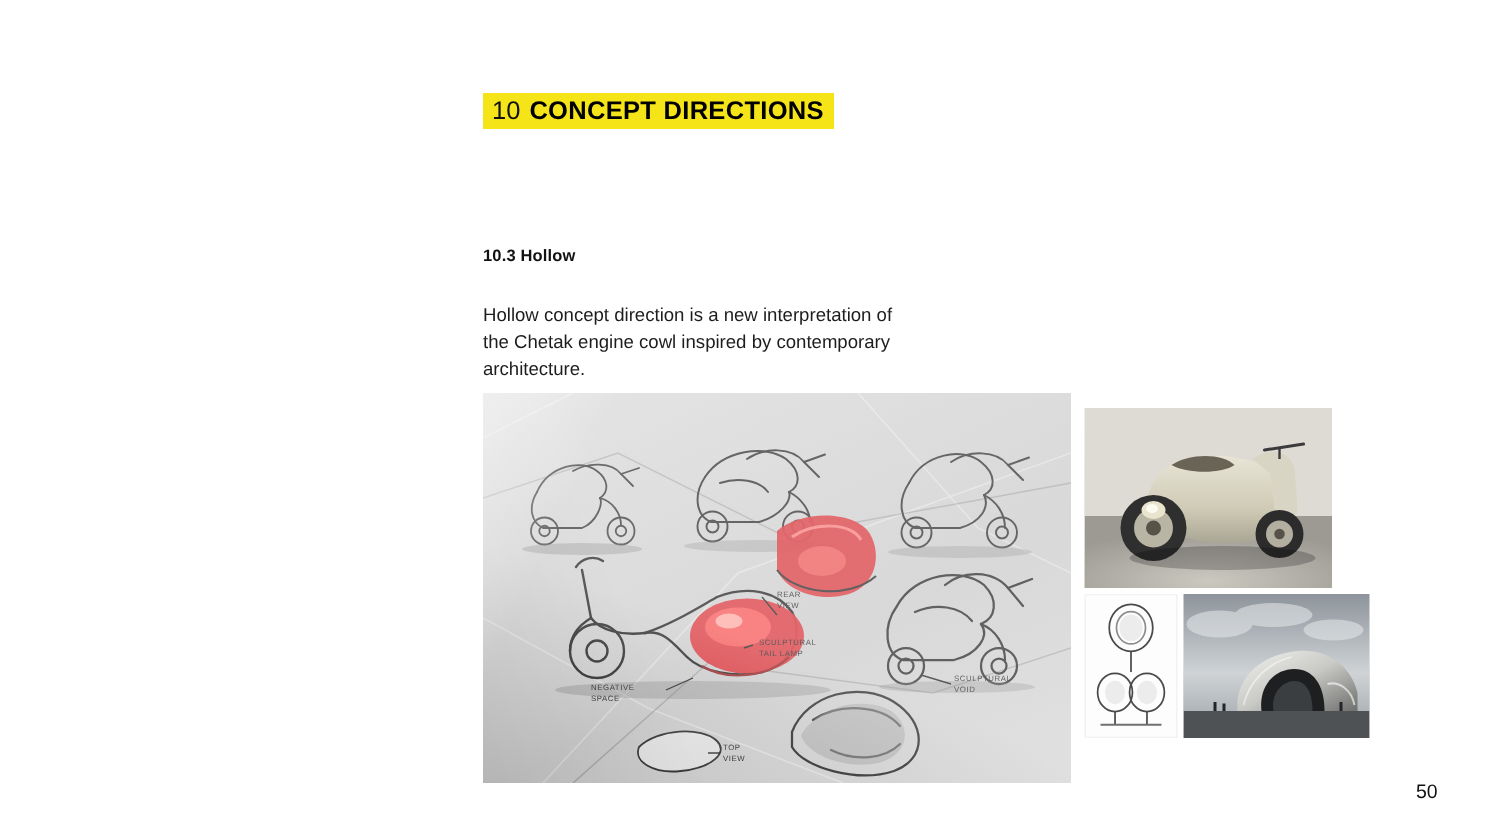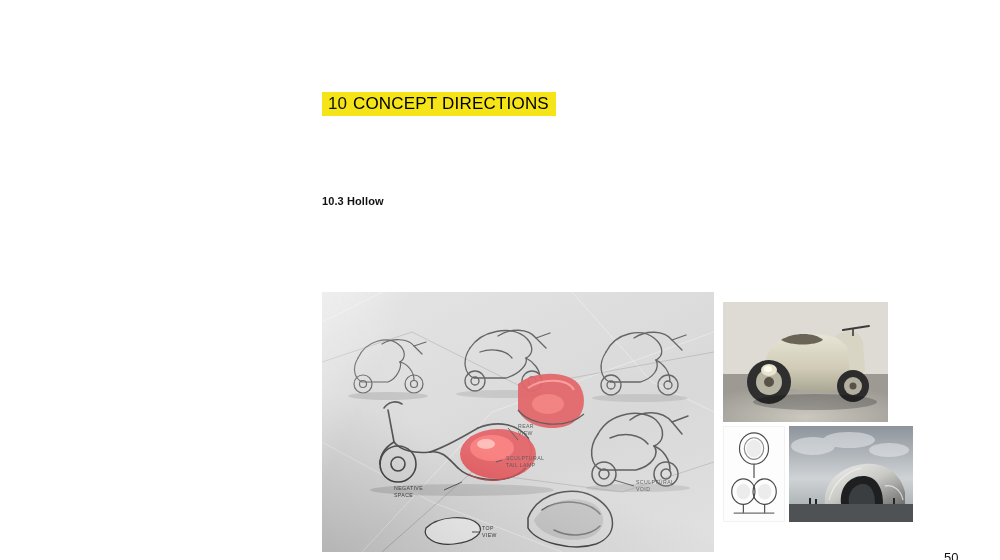--- a/index.html
+++ b/index.html
@@ -12,21 +12,20 @@
     background: #ffffff;
     font-family: "Liberation Sans", sans-serif;
     color: #1a1a1a;
     overflow: hidden;
     position: relative;
   }
 
   .page {
     position: absolute;
     inset: 0;
-    margin-top: 30px;
   }
 
   
   .header {
     position: absolute;
     left: 322px;
     top: 62px;
     display: flex;
     align-items: center;
     background: #f5e518;
@@ -35,21 +34,21 @@
   .header-number {
     font-size: 17px;
     font-weight: 400;
     color: #111;
     letter-spacing: 0px;
     line-height: 1;
     padding-right: 6px;
   }
   .header-title {
     font-size: 17px;
-    font-weight: 400;
+    font-weight: 700;
     color: #000;
     letter-spacing: 0.2px;
     line-height: 1;
   }
 
   
   .section-title {
     position: absolute;
     left: 322px;
     top: 165px;
@@ -151,20 +150,21 @@
 
 <div class="page">
 
   <div class="header">
     <span class="header-number">10</span>
     <span class="header-title">CONCEPT DIRECTIONS</span>
   </div>
 
   <div class="section-title">10.3 Hollow</div>
 
+  <div class="body-left">Hollow concept direction is a new interpretation of the Chetak engine cowl inspired by contemporary architecture.</div>
 
 
   <div class="sketch-board">
     <svg class="sketch-svg" viewBox="0 0 392 260" preserveAspectRatio="none">
 
       <g opacity="0.35" fill="none" stroke="#ffffff" stroke-width="1">
         <path d="M0 30 L60 0"></path>
           <path d="M40 260 L170 120 L392 40"></path>
         <path d="M0 150 L110 210 L240 260"></path>
           <path d="M250 0 L330 90 L392 120"></path>

